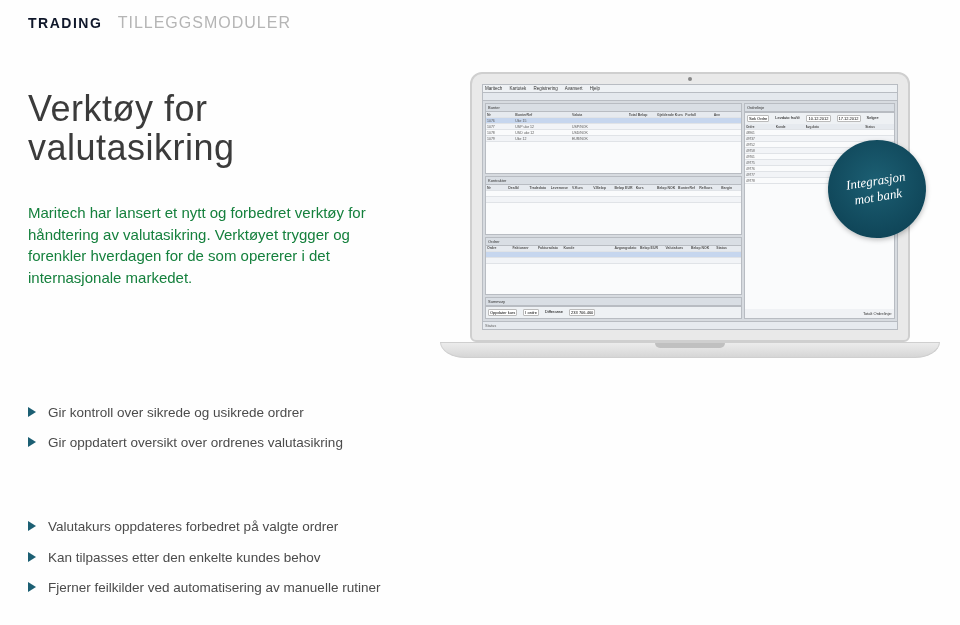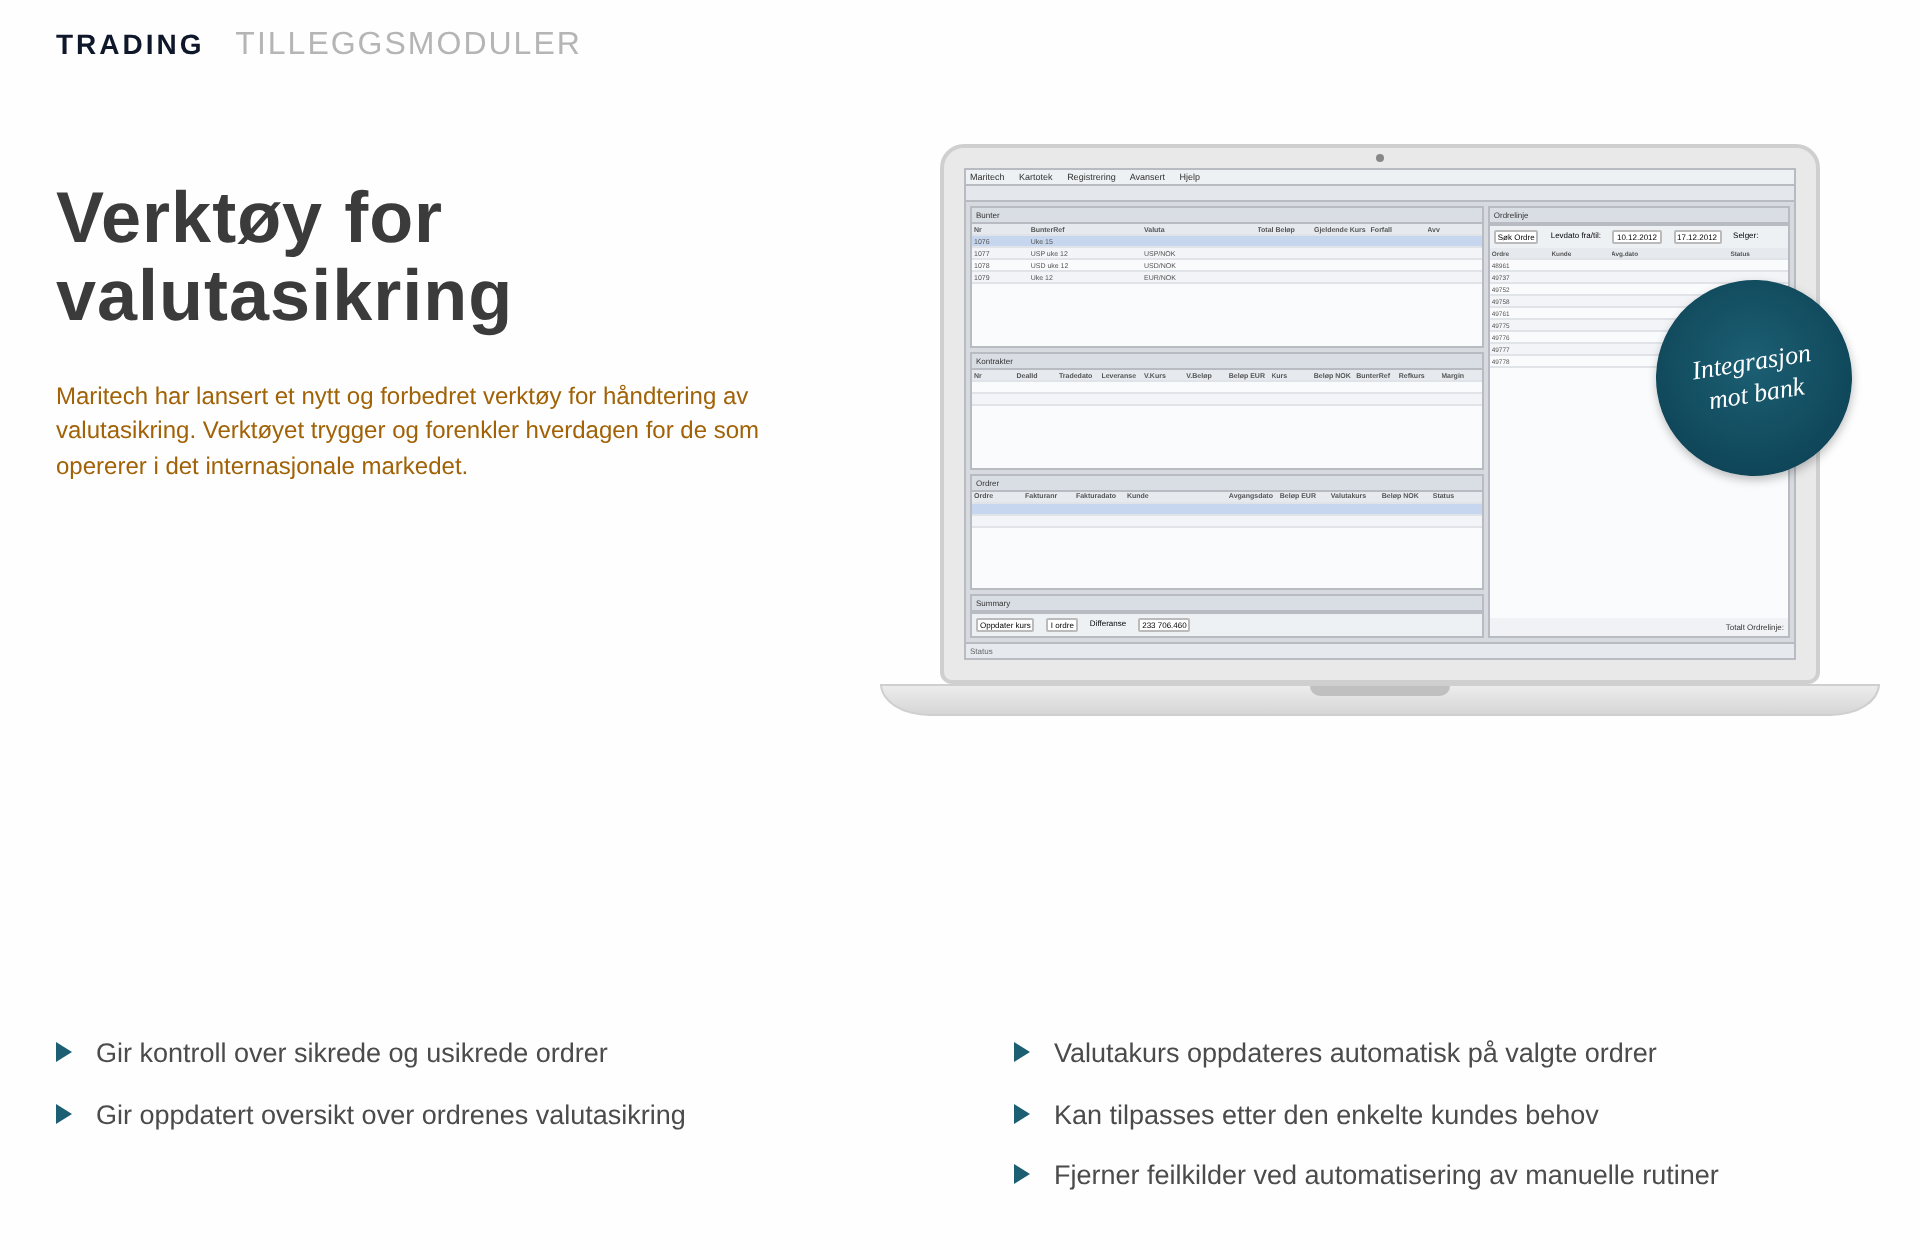--- a/index.html
+++ b/index.html
@@ -36,28 +36,28 @@
   
   .content {
     position: absolute;
     top: 90px; left: 28px;
     width: 380px;
   }
   .title {
     font-size: 36px;
     line-height: 1.08;
     color: #3b3b3b;
-    font-weight: 700;
+    font-weight: 400;
     letter-spacing: .5px;
-    margin-bottom: 22px;
+    margin-bottom: 34px;
   }
   .intro {
-    font-size: 12px;
+    font-size: 15px;
     line-height: 1.45;
-    color: #a16207;
+    color: #15803d;
     font-weight: 400;
   }
 
   
   .laptop {
     position: absolute;
     top: 72px;
     left: 440px;
     width: 500px;
     height: 320px;
@@ -200,20 +200,21 @@
     font-family: Georgia, "Times New Roman", serif;
   }
 
   
   .features {
     position: absolute;
     bottom: 22px;
     left: 28px; right: 28px;
     display: flex;
     gap: 54px;
+    flex-direction: column;
   }
   .flist { list-style: none; flex: 1; }
   .flist li {
     font-size: 13.5px;
     color: #4b4b4b;
     padding: 6px 0 6px 20px;
     position: relative;
     line-height: 1.35;
   }
   .flist li::before {
@@ -523,17 +524,17 @@
     <span>mot bank</span>
   </div>
 </div>
 
 <div class="features">
   <ul class="flist">
     <li>Gir kontroll over sikrede og usikrede ordrer</li>
     <li>Gir oppdatert oversikt over ordrenes valutasikring</li>
   </ul>
   <ul class="flist">
-    <li>Valutakurs oppdateres automatisk på valgte ordrer</li>
+    <li>Valutakurs oppdateres forbedret på valgte ordrer</li>
     <li>Kan tilpasses etter den enkelte kundes behov</li>
     <li>Fjerner feilkilder ved automatisering av manuelle rutiner</li>
   </ul>
 </div>
 
 </body></html>

